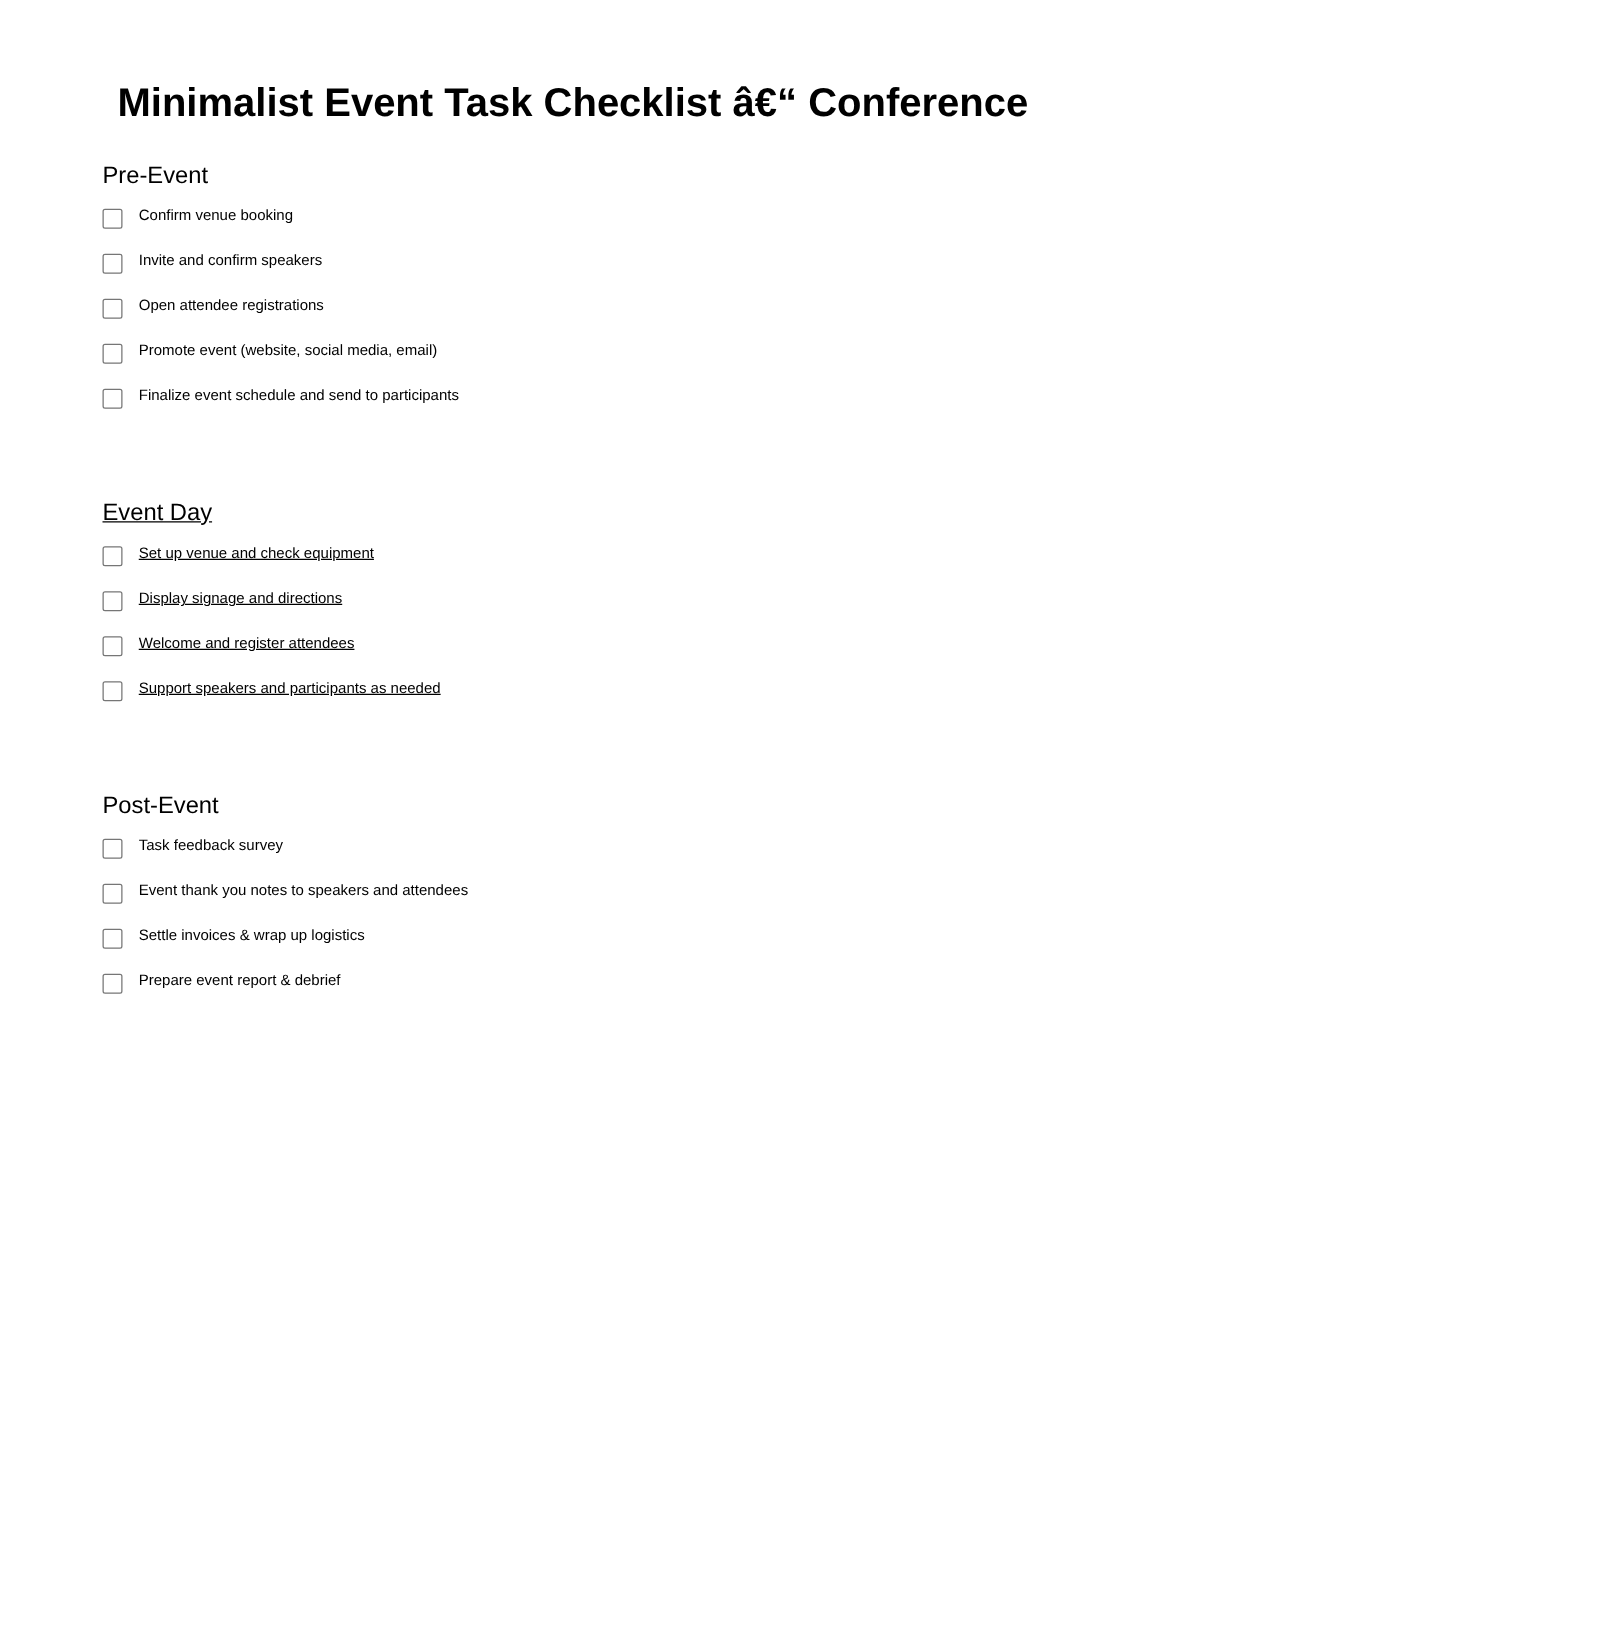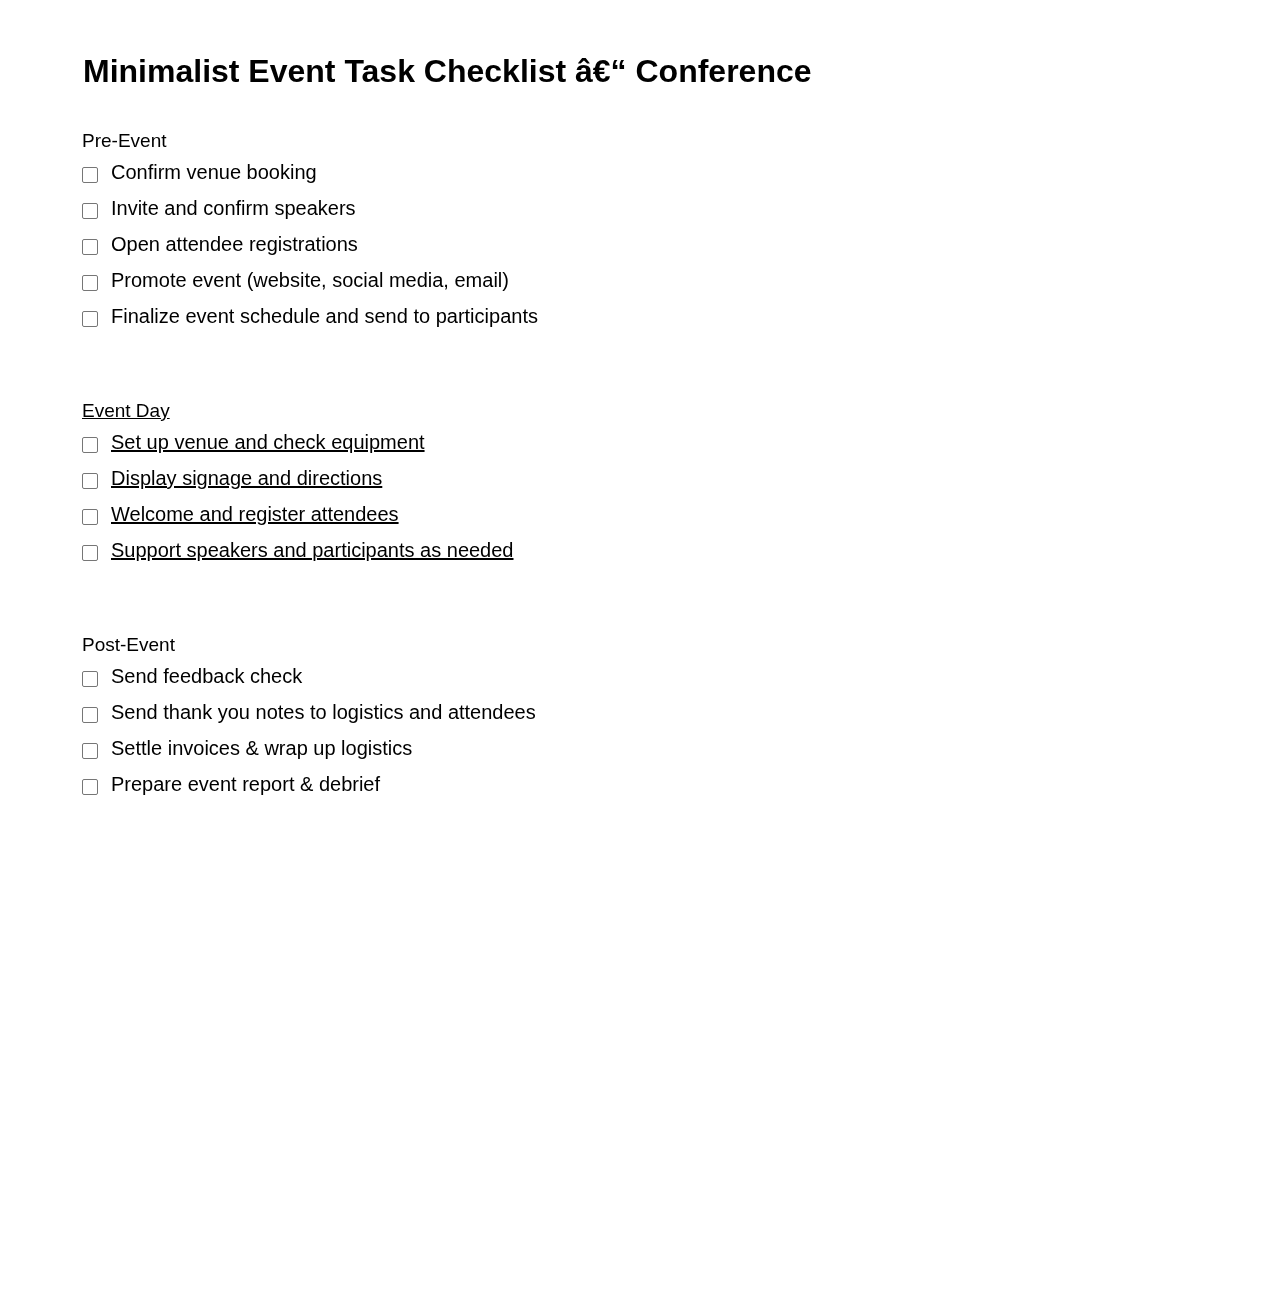--- a/index.html
+++ b/index.html
@@ -11,21 +11,21 @@
     }
     body {
       font-family: "Liberation Sans", sans-serif;
       color: #000000;
     }
     .page {
       position: relative;
       padding: 0 0 0 82px;
     }
     h1 {
-      margin: 1px;
+      margin: 12px;
       position: absolute;
       top: 50px;
       left: 82px;
       font-size: 32px;
       font-weight: bold;
       line-height: 40px;
       white-space: nowrap;
     }
     .section {
       position: absolute;
@@ -61,21 +61,21 @@
       margin-top: 2px;
       flex-shrink: 0;
       cursor: pointer;
       -webkit-appearance: none;
       appearance: none;
       padding: 0;
       margin-left: 0;
       margin-right: 0;
     }
     .item label {
-      font-size: 20px;
+      font-size: 12px;
       line-height: 18px;
       margin-left: 13px;
       margin-top: -2px;
       white-space: nowrap;
       cursor: pointer;
     }
   </style>
 </head>
 <body>
 
@@ -128,25 +128,25 @@
         <label for="t1_4">Support speakers and participants as needed</label>
       </li>
     </ul>
   </section>
 
   <section class="section" style="top:623px;">
     <h2>Post-Event</h2>
     <ul class="items">
       <li class="item">
         <input type="checkbox" class="checkbox" id="t2_0" style="">
-        <label for="t2_0">Send feedback check</label>
+        <label for="t2_0">Task feedback survey</label>
       </li>
       <li class="item">
         <input type="checkbox" class="checkbox" id="t2_1" style="">
-        <label for="t2_1">Send thank you notes to logistics and attendees</label>
+        <label for="t2_1">Event thank you notes to speakers and attendees</label>
       </li>
       <li class="item">
         <input type="checkbox" class="checkbox" id="t2_2" style="">
         <label for="t2_2">Settle invoices &amp; wrap up logistics</label>
       </li>
       <li class="item">
         <input type="checkbox" class="checkbox" id="t2_3" style="">
         <label for="t2_3">Prepare event report &amp; debrief</label>
       </li>
     </ul>

